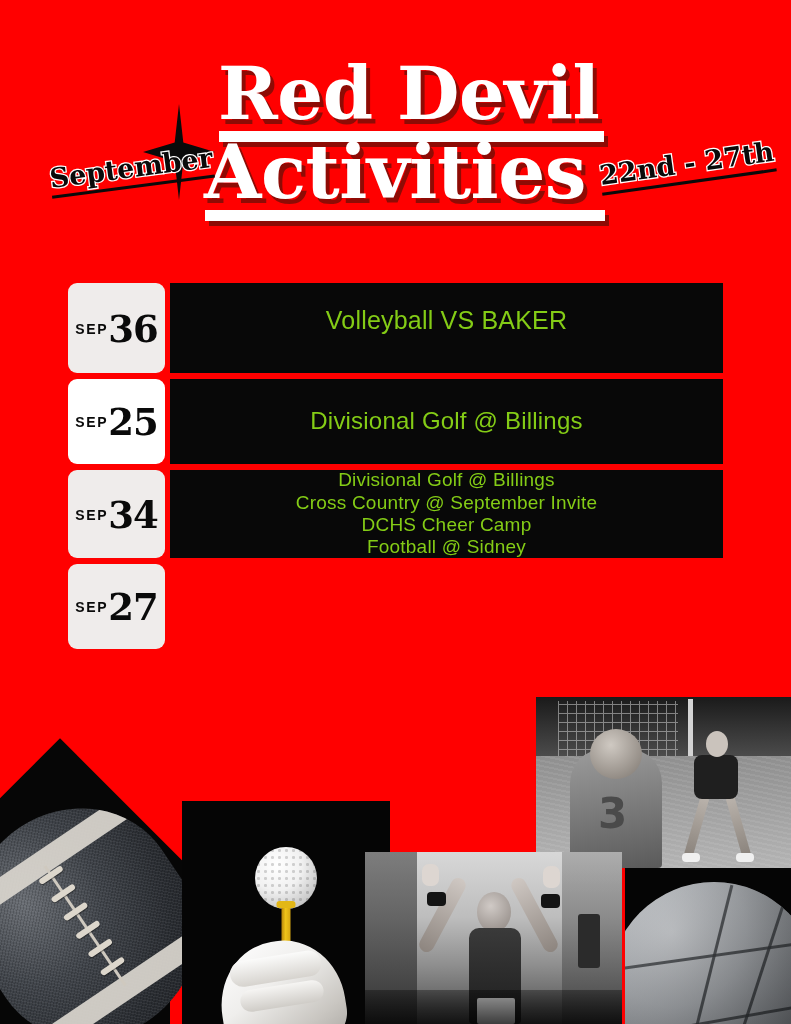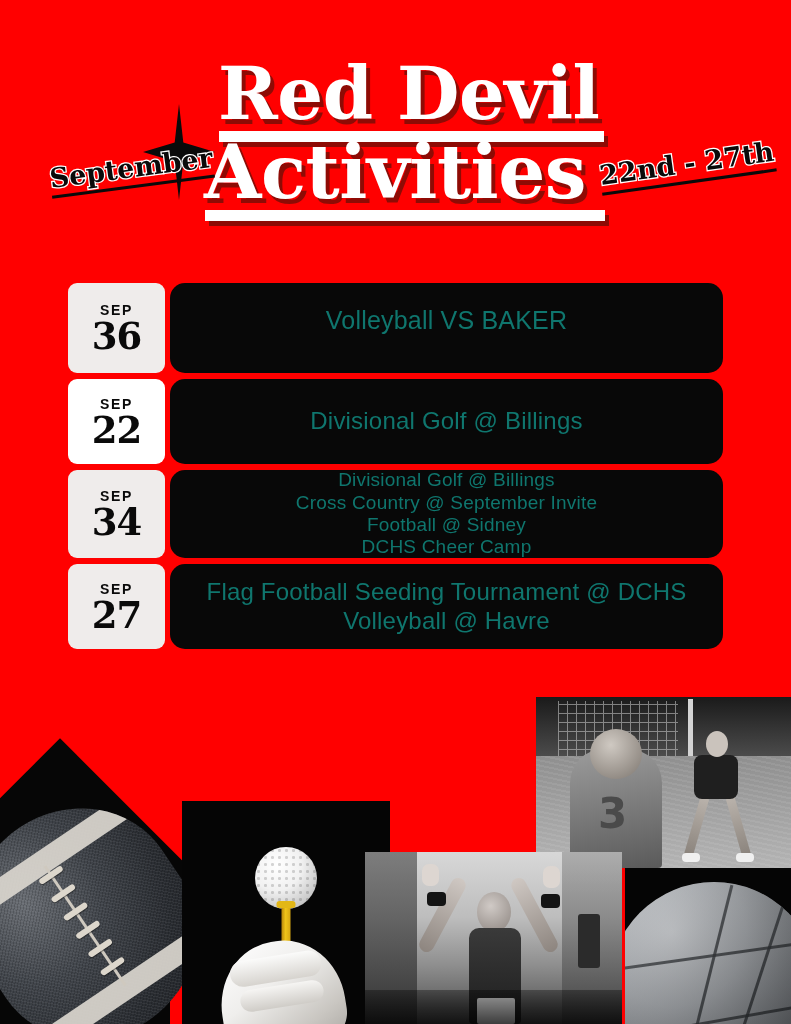--- a/index.html
+++ b/index.html
@@ -75,41 +75,41 @@
   }
 
   
   .schedule{position:absolute;left:0;top:283px;width:791px;}
   .srow{position:relative;display:flex;align-items:stretch;margin-bottom:6px;padding-left:68px;}
 
   .datecard{
     width:97px;flex:0 0 97px;
     background:#efeceb;
     border-radius:9px;
-    display:flex;flex-direction:column;align-items:center;justify-content:center;
+    display:flex;flex-direction:row;align-items:center;justify-content:center;
     color:#0a0a0a;
     padding-top:2px;
   }
   .datecard.white{background:#ffffff;}
   .dc-mon{
     font-family:"Liberation Sans", sans-serif;
     font-weight:bold;font-size:14px;letter-spacing:1.6px;line-height:1;
     margin-bottom:1px;
   }
   .dc-day{
     font-family:"DejaVu Serif", serif;
     font-weight:bold;font-size:37px;line-height:1;letter-spacing:-1px;
   }
 
   .evtcard{
     flex:1 1 auto;margin-left:5px;margin-right:68px;
-    background:#080808;border-radius:15px;
+    background:#080808;border-radius:0;
     display:flex;align-items:center;justify-content:center;
     text-align:center;
-    color:#0f766e;
+    color:#84cc16;
     padding:4px 12px;
     box-sizing:border-box;
   }
   .evt-lines{
     font-family:"Liberation Sans", sans-serif;
     font-weight:400;
     line-height:1.18;
     letter-spacing:0.2px;
   }
   .row-h1{height:90px;}
@@ -318,54 +318,48 @@
       <div class="evtcard">
         <div class="evt-lines fs-lg ev-pad1">
           <div>Volleyball VS BAKER</div>
         </div>
       </div>
     </div>
 
     <div class="srow row-h2">
       <div class="datecard white">
         <div class="dc-mon">SEP</div>
-        <div class="dc-day">22</div>
+        <div class="dc-day">25</div>
       </div>
       <div class="evtcard">
         <div class="evt-lines fs-md">
           <div>Divisional Golf @ Billings</div>
         </div>
       </div>
     </div>
 
     <div class="srow row-h3">
       <div class="datecard">
         <div class="dc-mon">SEP</div>
         <div class="dc-day">34</div>
       </div>
       <div class="evtcard">
         <div class="evt-lines fs-sm">
           <div>Divisional Golf @ Billings</div>
           <div>Cross Country @ September Invite</div>
+          <div>DCHS Cheer Camp</div>
           <div>Football @ Sidney</div>
-          <div>DCHS Cheer Camp</div>
         </div>
       </div>
     </div>
 
     <div class="srow row-h4">
       <div class="datecard">
         <div class="dc-mon">SEP</div>
         <div class="dc-day">27</div>
-      </div>
-      <div class="evtcard">
-        <div class="evt-lines fs-md">
-          <div>Flag Football Seeding Tournament @ DCHS</div>
-          <div>Volleyball @ Havre</div>
-        </div>
       </div>
     </div>
 
   </div>
 
   <div class="collage">
 
     <div class="fb-diamond"></div>
     <div class="fb-blackbox"></div>
     <div class="football">

